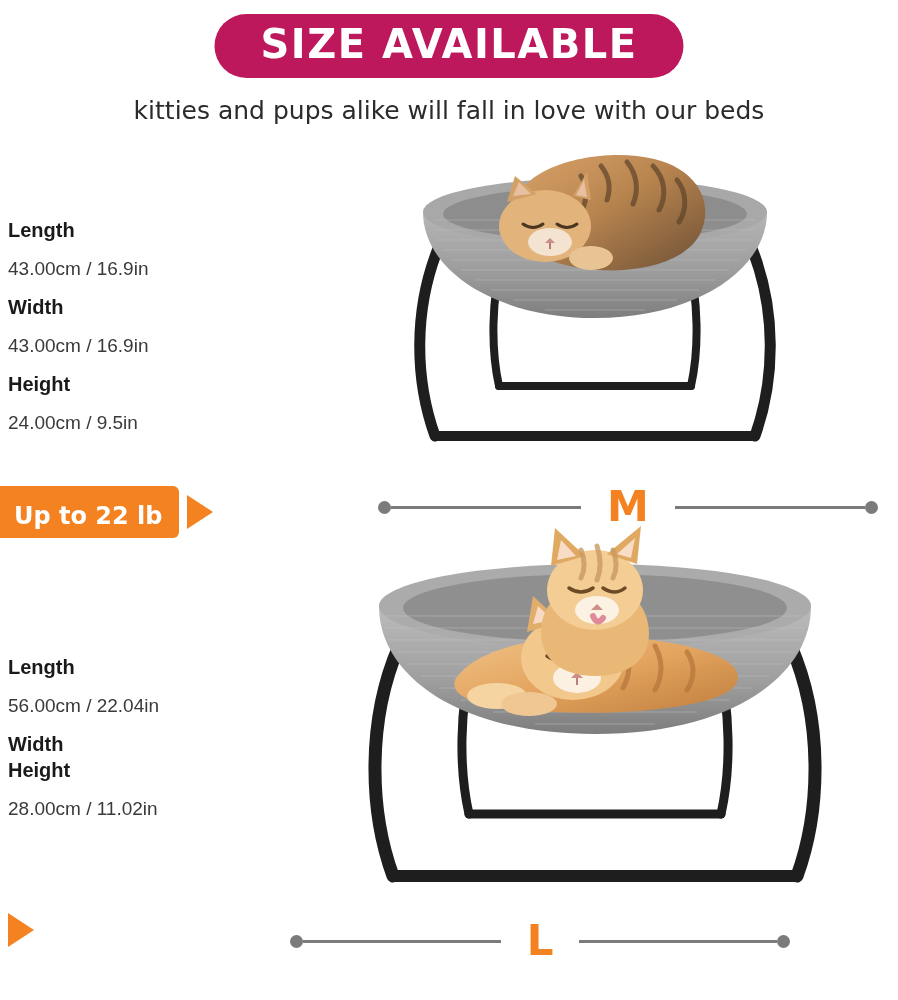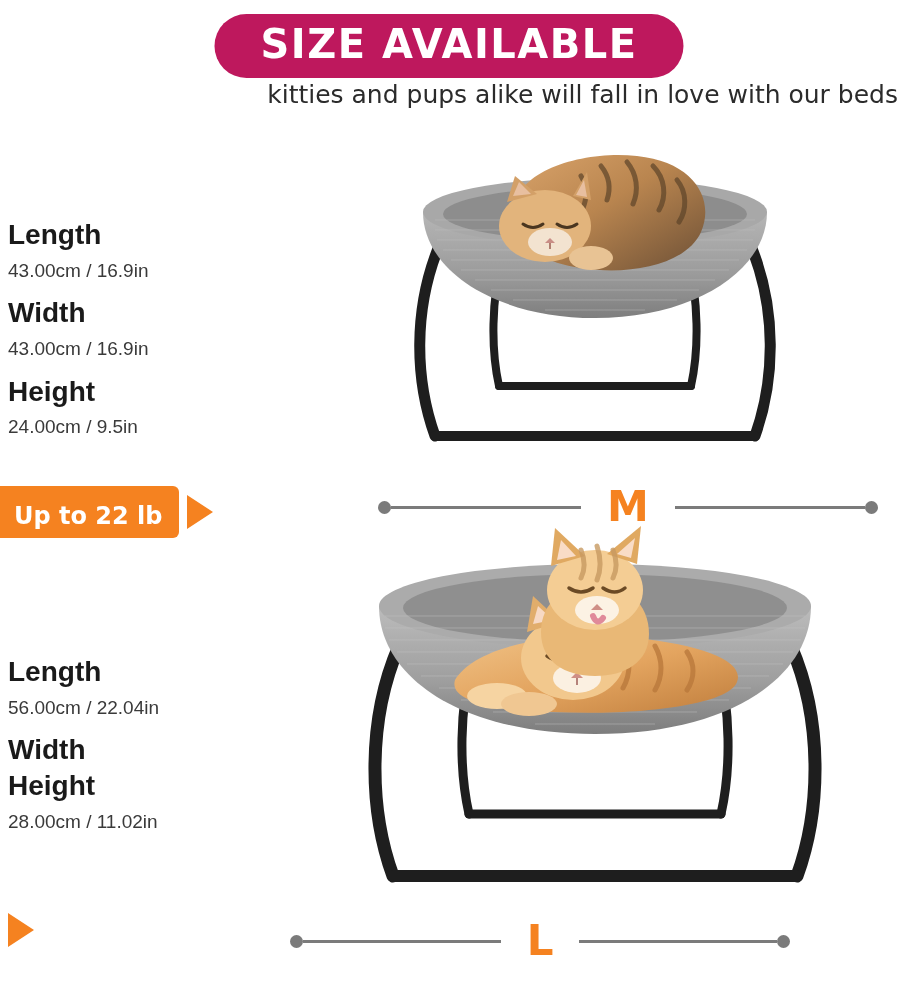--- a/index.html
+++ b/index.html
@@ -28,49 +28,49 @@
     padding: 10px 46px 14px 46px;
     font-size: 40px;
     font-weight: bold;
     letter-spacing: 1.5px;
     line-height: 1;
     white-space: nowrap;
     font-family: "DejaVu Sans", sans-serif;
   }
   .subtitle {
     position: absolute;
-    top: 80px;
+    top: 96px;
     left: 0;
     width: 898px;
-    text-align: right;
+    text-align: center;
     font-size: 25px;
     color: #2b2b2b;
     font-family: "DejaVu Sans", sans-serif;
   }
 
   
   .spec-block {
     position: absolute;
     left: 8px;
     width: 250px;
   }
   .spec-block.m { top: 218px; }
   .spec-block.l { top: 655px; }
 
   .spec-label {
-    font-size: 28px;
+    font-size: 20px;
     font-weight: bold;
     color: #1a1a1a;
     margin: 0 0 2px 0;
     line-height: 1.2;
   }
   .spec-value {
     font-size: 19px;
     color: #3a3a3a;
-    margin: 8px 0 14px 0;
+    margin: 16px 0 14px 0;
     line-height: 1.2;
   }
   .spec-value:last-child { margin-bottom: 0; }
 
   
   .weight-tag {
     position: absolute;
     left: 0;
     height: 44px;
     display: flex;

